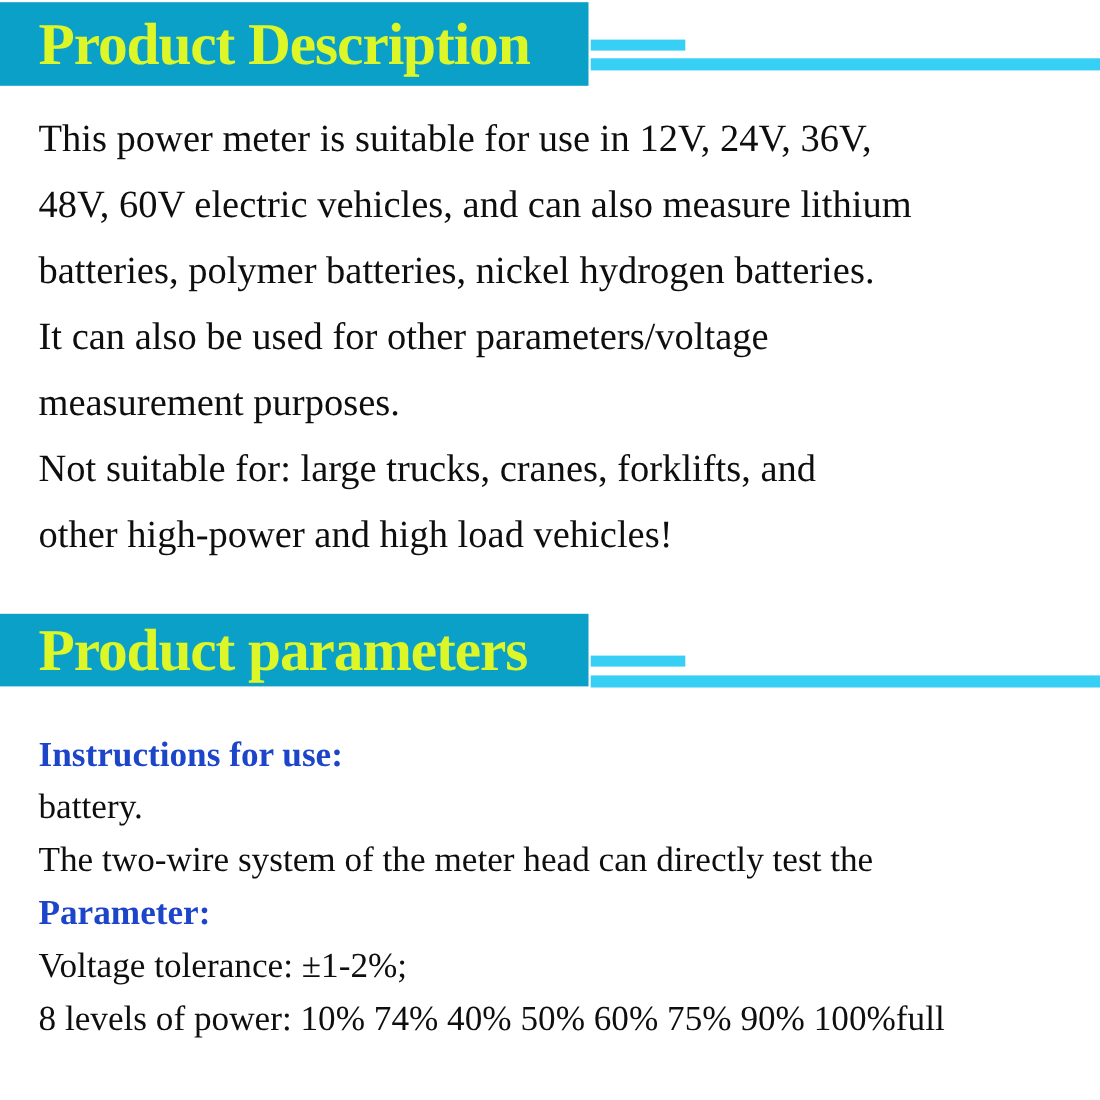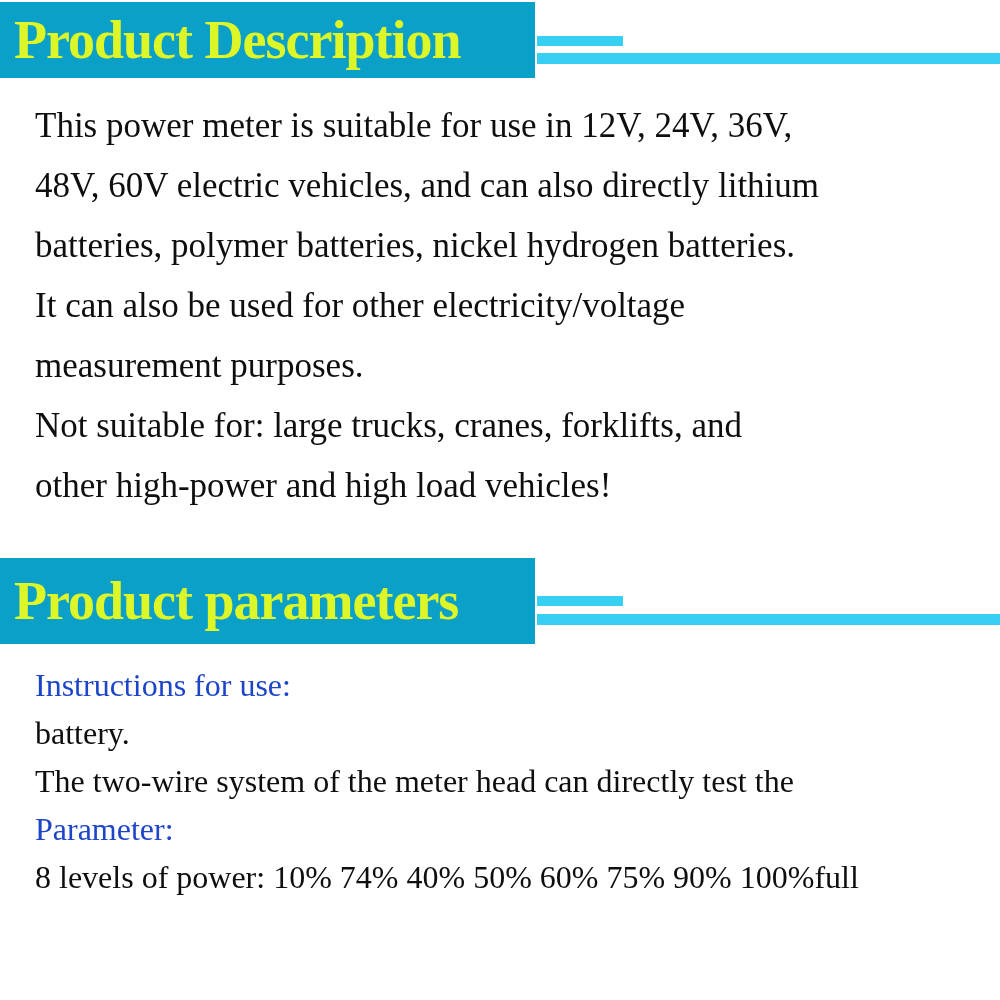--- a/index.html
+++ b/index.html
@@ -17,25 +17,25 @@
   }
 
   
   .banner-box {
     position: absolute;
     left: 0;
     width: 535px;
     background: var(--banner-bg, #0aa0c8);
     display: flex;
     align-items: center;
-    padding-left: 14px;
+    padding-left: 35px;
     box-sizing: border-box;
   }
   .banner-1 .banner-box { top: 2px;   height: 76px; }
-  .banner-2 .banner-box { top: 558px; height: 86px; text-align: right; }
+  .banner-2 .banner-box { top: 558px; height: 66px; text-align: right; }
   .banner-title {
     margin: 0;
     font-size: 54px;
     font-weight: bold;
     line-height: 1;
     color: var(--banner-title, #ddf628);
     white-space: nowrap;
     letter-spacing: -1px;
   }
 
@@ -56,55 +56,56 @@
     color: var(--body-text, #0e0e0e);
     white-space: nowrap;
   }
   .desc-block { top: 96px; }
   .desc-block p { font-size: 35px; line-height: 60px; }
 
   .params-block { top: 661px; }
   .params-block p { font-size: 32px; line-height: 48px; }
   .params-block p.sub-heading {
     color: var(--heading-blue, #1d45c9);
-    font-weight: normal;
+    font-weight: bold;
   }
 </style>
 </head>
 <body>
 
 <div class="screen">
 
   <header class="banner banner-1">
     <div class="banner-box">
       <h1 class="banner-title">Product Description</h1>
     </div>
     <div class="stripe stripe-short"></div>
     <div class="stripe stripe-long"></div>
   </header>
 
   <section class="text-block desc-block">
     <p>This power meter is suitable for use in 12V, 24V, 36V,</p>
-    <p>48V, 60V electric vehicles, and can also directly lithium</p>
+    <p>48V, 60V electric vehicles, and can also measure lithium</p>
     <p>batteries, polymer batteries, nickel hydrogen batteries.</p>
-    <p>It can also be used for other electricity/voltage</p>
+    <p>It can also be used for other parameters/voltage</p>
     <p>measurement purposes.</p>
     <p>Not suitable for: large trucks, cranes, forklifts, and</p>
     <p>other high-power and high load vehicles!</p>
   </section>
 
   <header class="banner banner-2">
     <div class="banner-box">
       <h1 class="banner-title">Product parameters</h1>
     </div>
     <div class="stripe stripe-short"></div>
     <div class="stripe stripe-long"></div>
   </header>
 
   <section class="text-block params-block">
     <p class="sub-heading">Instructions for use:</p>
     <p>battery.</p>
     <p>The two-wire system of the meter head can directly test the</p>
     <p class="sub-heading">Parameter:</p>
+    <p>Voltage tolerance: ±1-2%;</p>
     <p>8 levels of power: 10% 74% 40% 50% 60% 75% 90% 100%full</p>
   </section>
 
 </div>
 
 </body></html>

